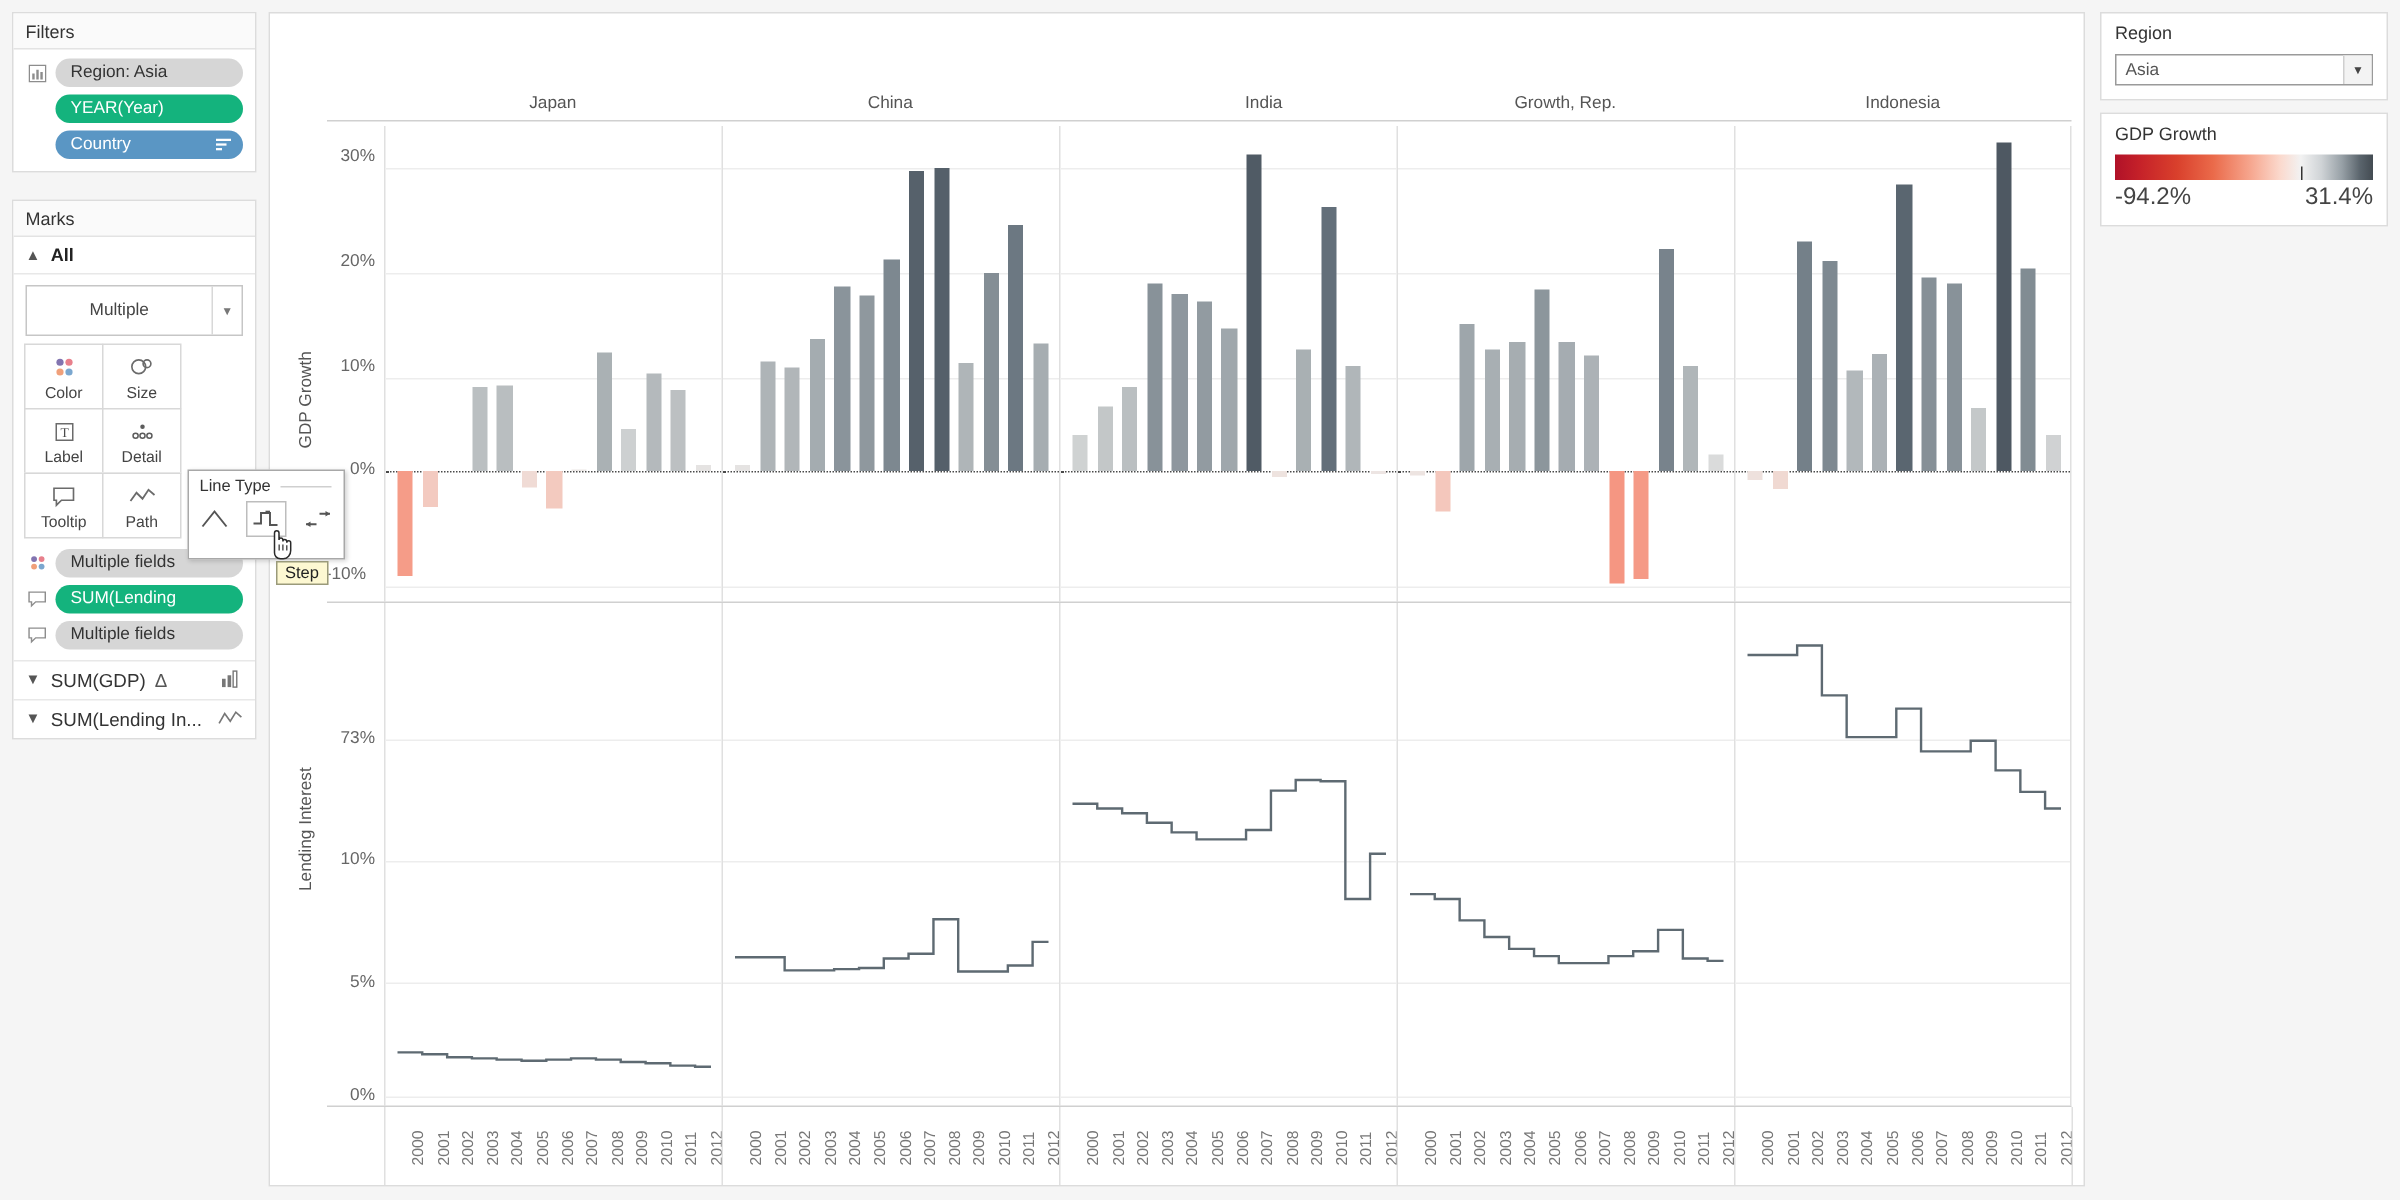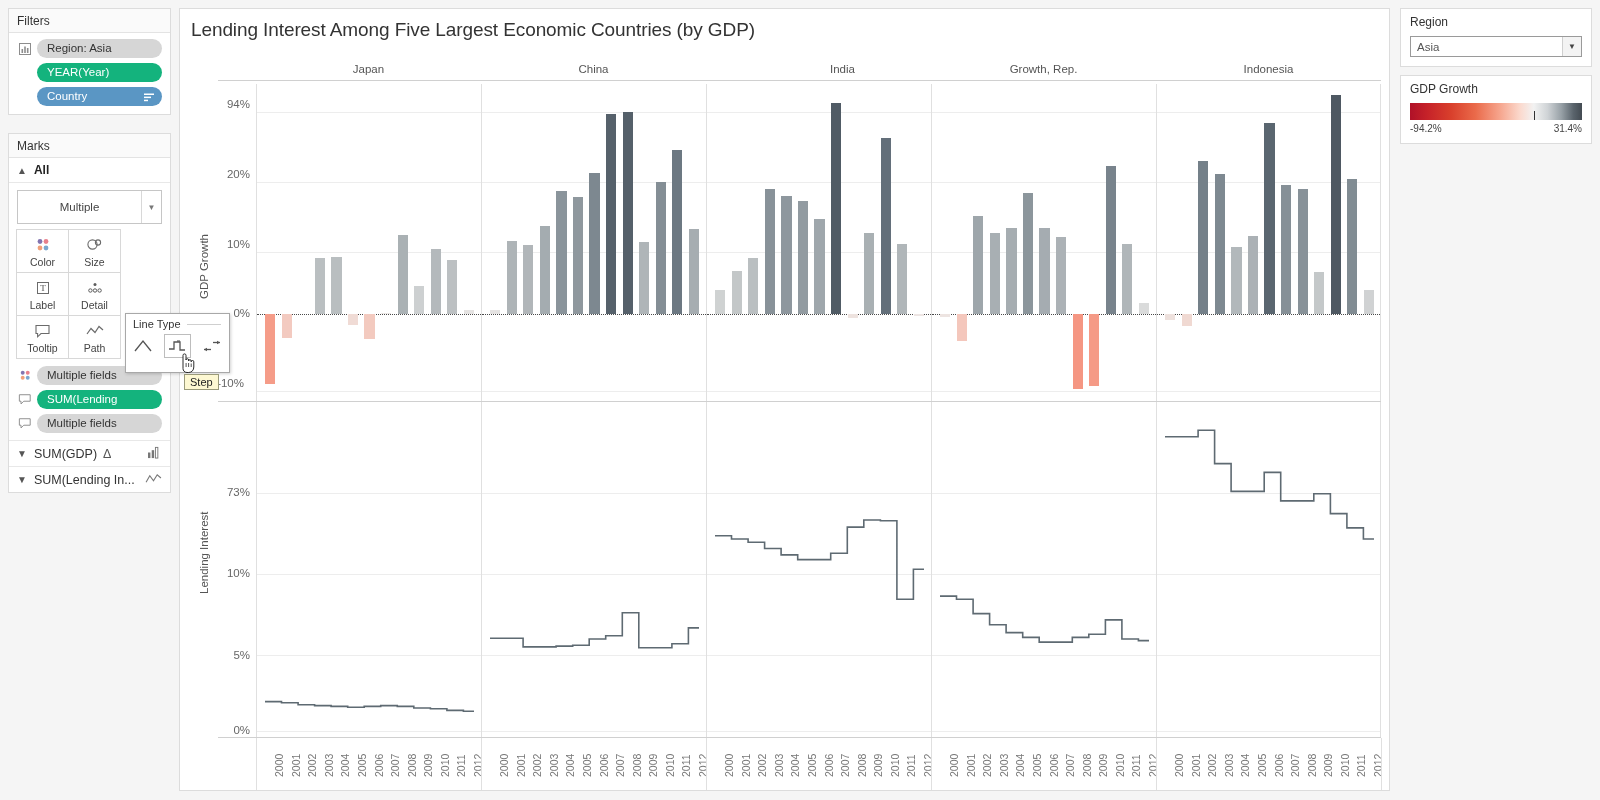--- a/index.html
+++ b/index.html
@@ -213,21 +213,21 @@
        #f6a48c 52%, #fbd9cd 64%, #f2f2f2 72%,
        #cfd3d6 80%, #97a0a6 88%, #5a646c 95%, #434b52 100%);
     position: relative;
   }
   .legend-tick {
     position: absolute; top: 8px; left: 72%;
     width: 1px; height: 9px; background: #333;
   }
   .legend-vals {
     display: flex; justify-content: space-between;
-    font-size: 10px; color: #444; margin-top: 3px;
+    font-size: 16px; color: #444; margin-top: 3px;
   }
 
   
   #linetype-popup {
     position: absolute; left: 125px; top: 313px;
     width: 105px; height: 60px;
     background: #ffffff;
     border: 1px solid #a8a8a8;
     box-shadow: 1px 1px 3px rgba(0,0,0,0.18);
     z-index: 40;
@@ -427,32 +427,31 @@
             <polyline points="1,11 5,4 9,9.5 13,3 17,6.5" fill="none" stroke="#777" stroke-width="1.2"></polyline>
           </svg>
         </span>
       </div>
 
     </div>
   </div>
 
   <div id="viz">
 
-    <div id="viz-title">Lending Interest Among Five Largest Economic Countries (by GDP)</div>
 
     <div class="col-header" style="left:76px;  width:225px;">Japan</div>
     <div class="col-header" style="left:301px; width:225px;">China</div>
     <div class="col-header" style="left:550px; width:225px;">India</div>
     <div class="col-header" style="left:751px; width:225px;">Growth, Rep.</div>
     <div class="col-header" style="left:976px; width:225px;">Indonesia</div>
     <div class="hdr-rule"></div>
 
     <div class="axis-title" style="left:18px; top:290px;">GDP Growth</div>
 
-    <div class="axis-label" style="left:36px; top:89px;">94%</div>
+    <div class="axis-label" style="left:36px; top:89px;">30%</div>
     <div class="axis-label" style="left:36px; top:159px;">20%</div>
     <div class="axis-label" style="left:36px; top:229px;">10%</div>
     <div class="axis-label" style="left:36px; top:298px;">0%</div>
     <div class="axis-label" style="left:30px; top:368px;">-10%</div>
 
     <div id="top-plots">
         <div class="plot" style="left: 76px; top: 75px; width: 225px; height: 317px;">
           <div class="gridline" style="top: 28px;"></div>
           <div class="gridline" style="top: 98px;"></div>
           <div class="gridline" style="top: 168px;"></div>

